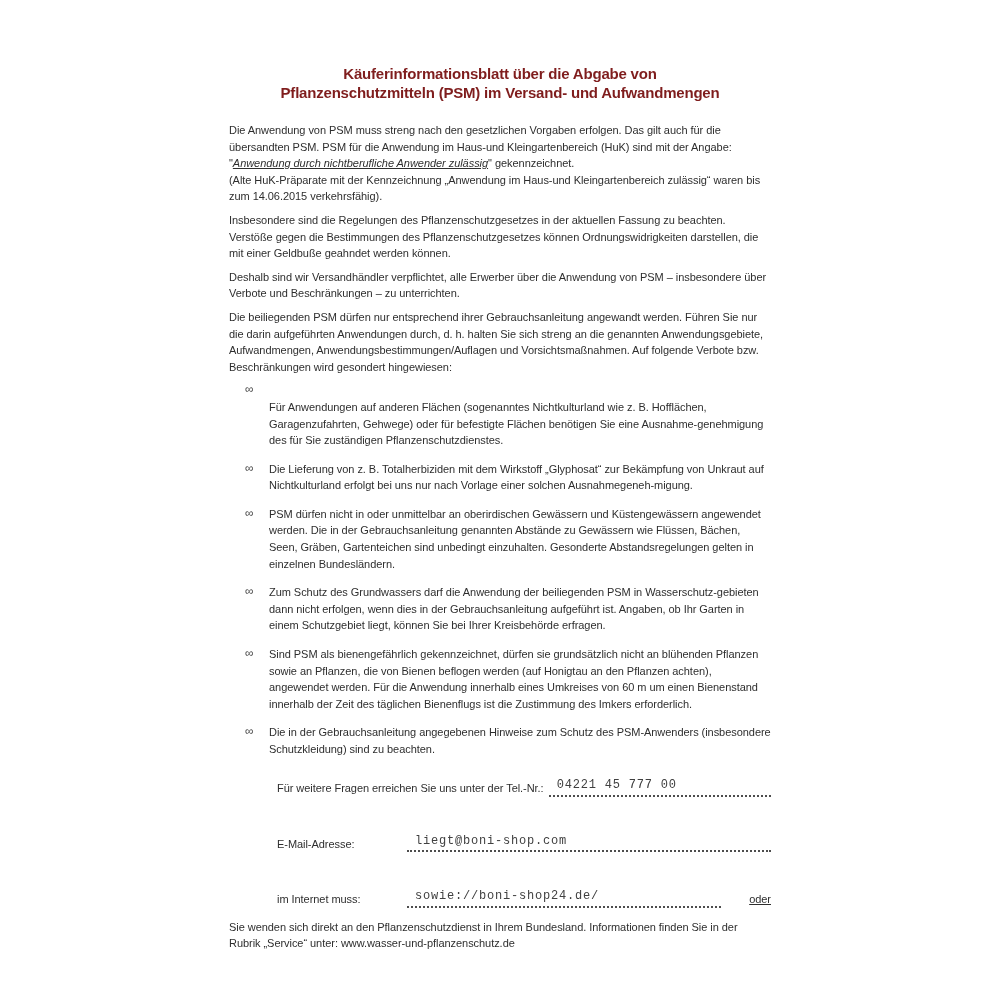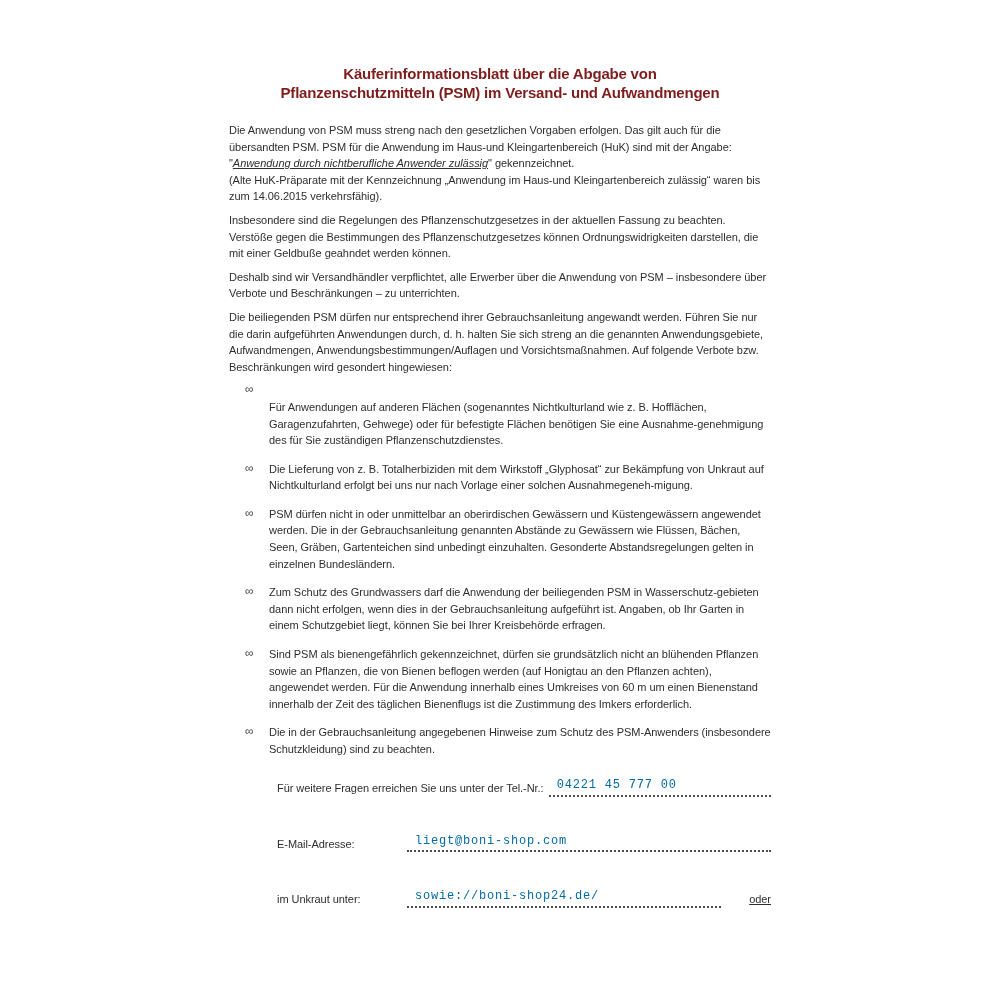--- a/index.html
+++ b/index.html
@@ -84,21 +84,21 @@
     height: 15px;
     border-bottom: 2px dotted #4d4d4d;
   }
   .fill {
     position: absolute;
     left: 8px;
     bottom: 1px;
     font-family: "Liberation Mono", monospace;
     font-size: 12px;
     letter-spacing: 0.8px;
-    color: #0369a1;
+    color: #404040;
     white-space: nowrap;
   }
   .oder {
     margin-left: 28px;
     white-space: nowrap;
     text-decoration: underline;
   }
   .footer {
     margin-top: 12px;
   }
@@ -158,23 +158,24 @@
             <span class="fill">04221 45 777 00</span>
           </span>
       </div>
       <div class="crow">
         <span class="clabel fixed">E-Mail-Adresse:</span>
         <span class="dots">
             <span class="fill">liegt@boni-shop.com</span>
           </span>
       </div>
       <div class="crow">
-        <span class="clabel fixed">im Unkraut unter:</span>
+        <span class="clabel fixed">im Internet muss:</span>
         <span class="dots">
             <span class="fill">sowie://boni-shop24.de/</span>
           </span>
         <span class="oder">oder</span>
       </div>
     </div>
 
+    <p class="footer">Sie wenden sich direkt an den Pflanzenschutzdienst in Ihrem Bundesland. Informationen finden Sie in der Rubrik „Service“ unter: www.wasser-und-pflanzenschutz.de</p>
 
   </div>
 </div>
 
 </body></html>

